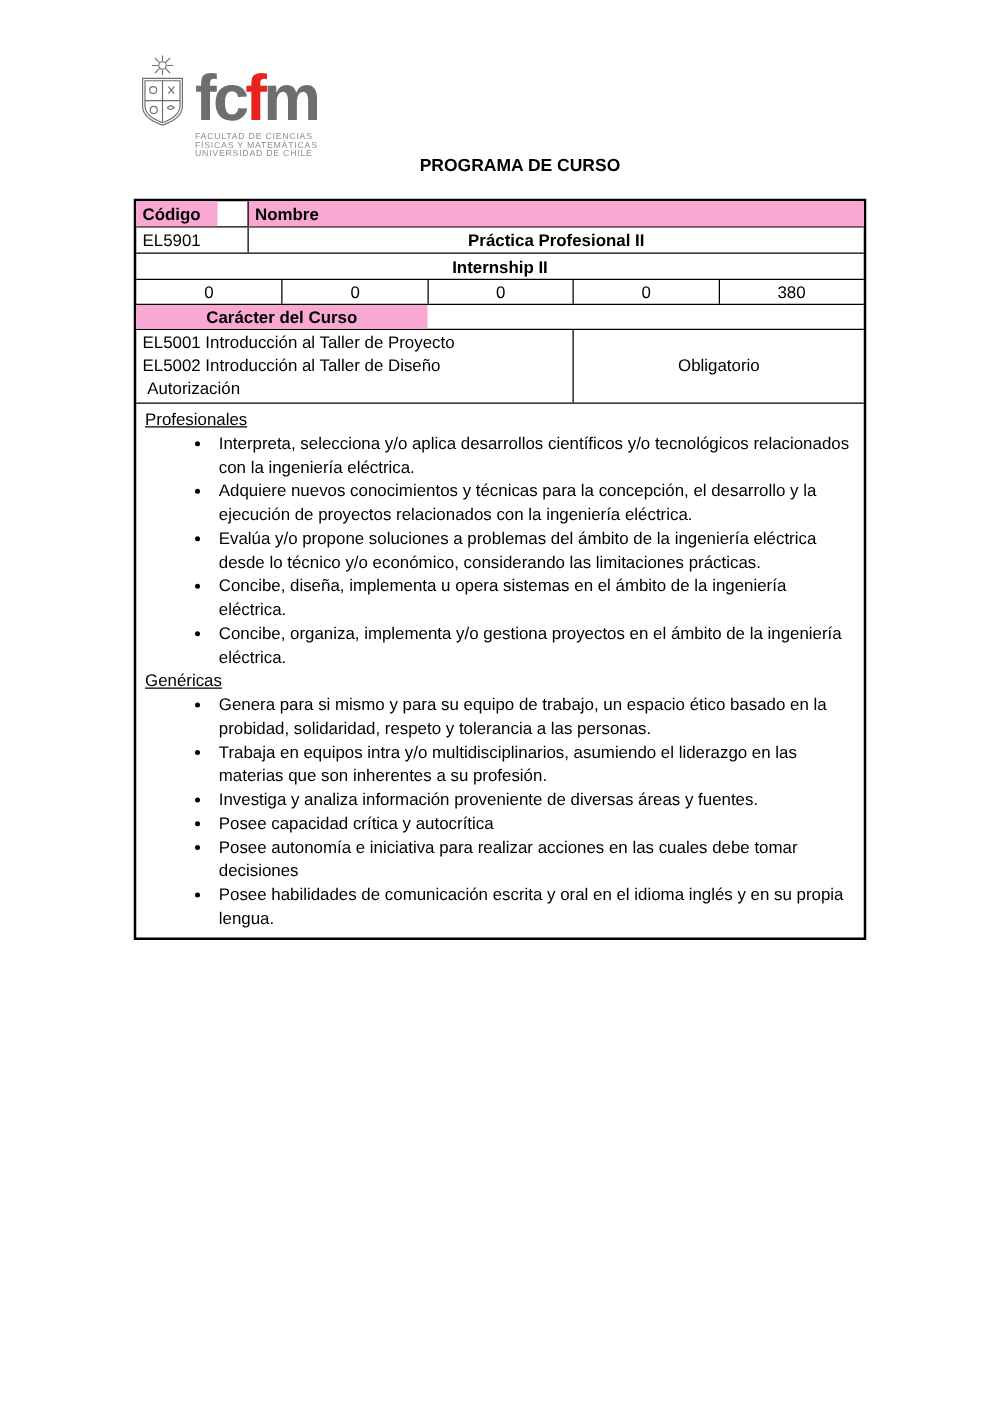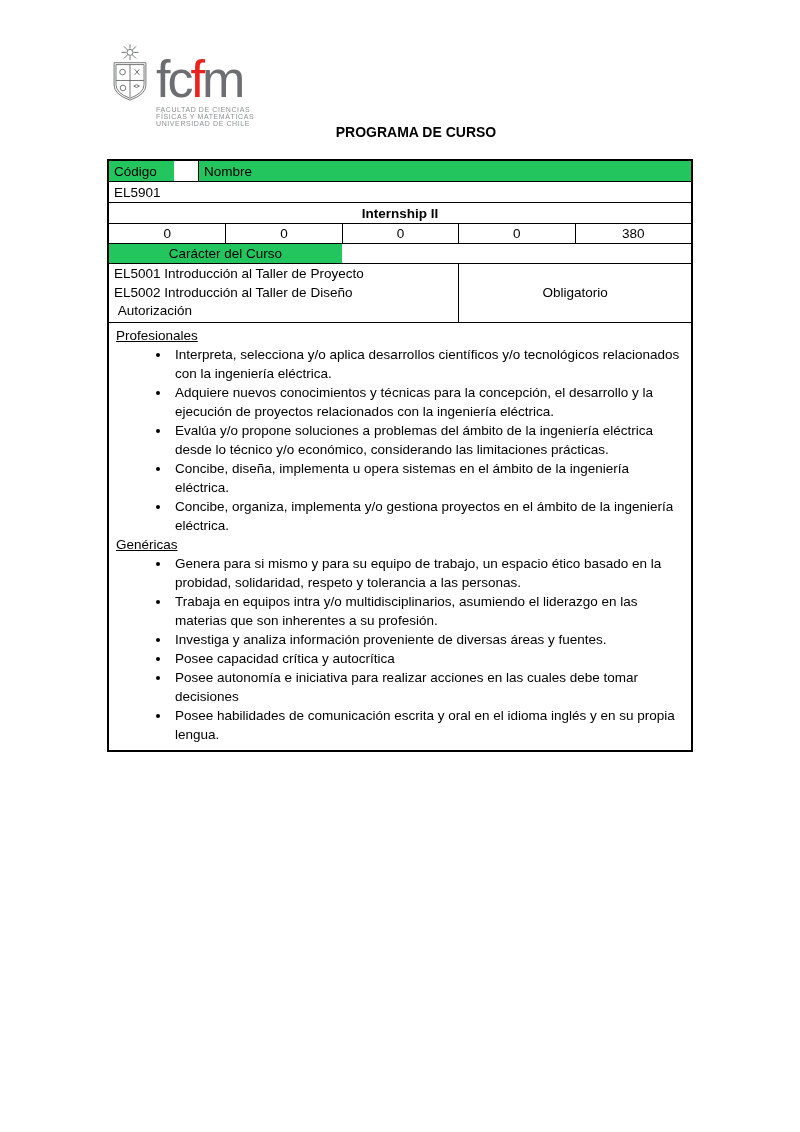--- a/index.html
+++ b/index.html
@@ -11,21 +11,21 @@
     margin: 0 auto;
     background: #fff;
     overflow: hidden;
   }
 
   
   .logo-block { position: absolute; left: 108px; top: 44px; }
   .logo-row { display: flex; align-items: flex-end; }
   .shield { width: 44px; height: 58px; }
   .fcfm-word {
-    font-weight: normal;
+    font-weight: bold;
     font-size: 52px;
     line-height: 46px;
     letter-spacing: -3px;
     margin-left: 4px;
     color: #6d6e71;
   }
   .fcfm-red { color: #e8231f; }
   .logo-caption {
     margin-top: 4px; margin-left: 48px;
     font-size: 7px; line-height: 7px;
@@ -51,21 +51,21 @@
   }
   .trow { display: flex; border-top: 1.5px solid #000; }
   .trow:first-child { border-top: none; }
   .cell {
     border-left: 1.5px solid #000;
     padding: 1px 5px;
     display: flex; flex-direction: column; justify-content: center;
     overflow: hidden;
   }
   .cell:first-child { border-left: none; }
-  .gray { background: #22c55e; }
+  .gray { background: #f9a8d4; font-weight: bold; }
   .center { text-align: center; align-items: center; }
   .bold { font-weight: bold; }
   .top { justify-content: center; }
 
   .w-code { width: 11.6%; }
   .w-rest { width: 88.4%; margin-left: 24px; }
   .w-fifth { width: 20%; }
   .w-60 { width: 60%; }
   .w-40 { width: 40%; }
   .w-full { width: 100%; }
@@ -134,20 +134,21 @@
 
   <div class="course-table">
 
     <div class="trow h-r1">
       <div class="cell gray w-code">Código</div>
       <div class="cell gray w-rest">Nombre</div>
     </div>
 
     <div class="trow h-r2">
       <div class="cell w-code">EL5901</div>
+      <div class="cell w-rest center bold">Práctica Profesional II</div>
     </div>
 
 
     <div class="trow h-r2">
       <div class="cell w-full center bold">Internship II</div>
     </div>
 
 
     <div class="trow h-r1">
       <div class="cell w-fifth center">0</div>

